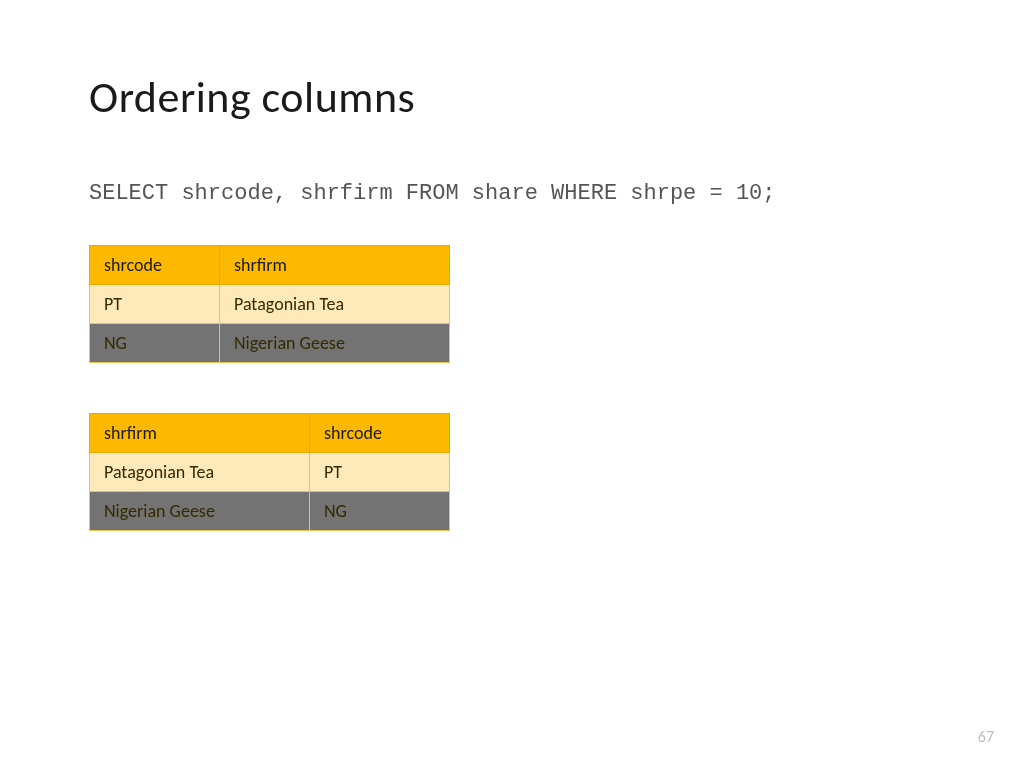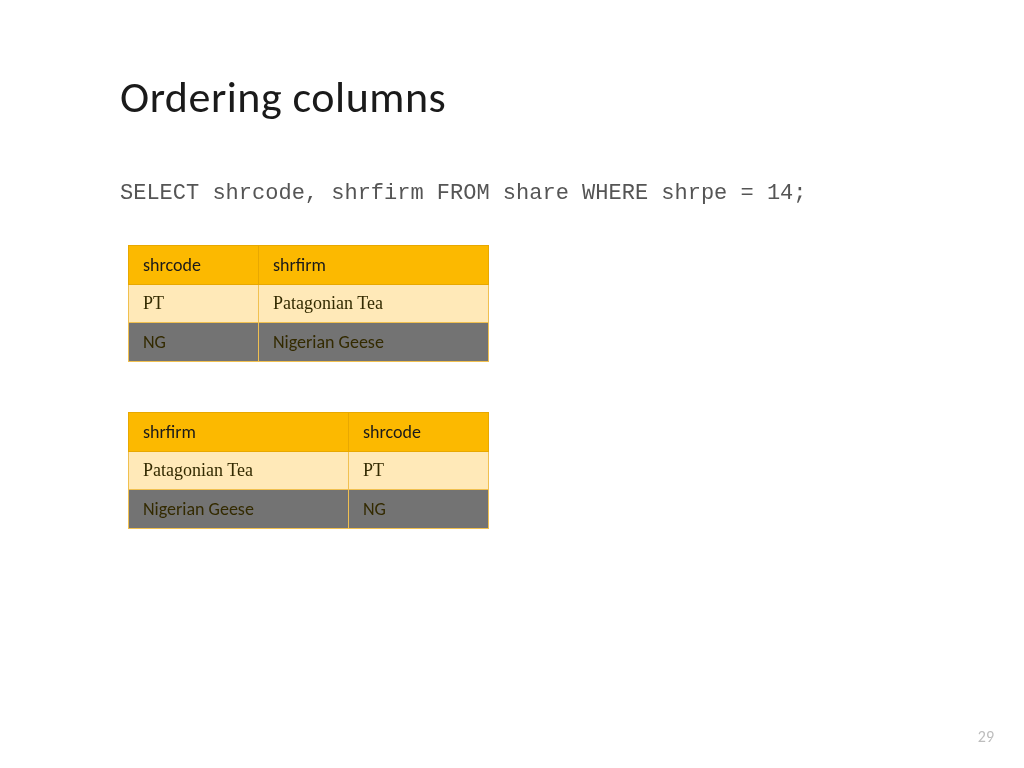--- a/index.html
+++ b/index.html
@@ -6,57 +6,56 @@
     body {
       width: 1024px;
       height: 768px;
       background: #fff;
       font-family: "Segoe UI", Calibri, Arial, sans-serif;
       color: #222;
       position: relative;
       overflow: hidden;
     }
     .slide {
-      padding: 70px 80px 0 120px;
+      padding: 70px 80px 0 89px;
     }
     .title {
       font-size: 44px;
       font-weight: 400;
       color: #1a1a1a;
       margin-bottom: 55px;
       letter-spacing: 0.5px;
     }
     .sql {
       font-family: "Courier New", Courier, monospace;
       font-size: 22px;
       color: #555;
       margin-bottom: 35px;
       white-space: pre;
       line-height: 1.4;
     }
     .tbl {
       border-collapse: collapse;
       margin-bottom: 50px;
       font-size: 18px;
-      margin-left: 8px;
     }
     .tbl th {
       text-align: left;
       font-weight: 400;
       background: #fcb900;
       color: #1a1a1a;
       padding: 8px 14px;
       border: 1px solid #e8a800;
     }
     .tbl td {
       padding: 8px 14px;
       border: 1px solid #f0c050;
       color: #332a00;
     }
-    .tbl tr.row-light td { background: #ffe9b8; font-family: Liberation Serif, serif; }
+    .tbl tr.row-light td { background: #ffe9b8; }
     .tbl tr.row-dark  td { background: #737373; }
 
     .tbl.t1 th:first-child, .tbl.t1 td:first-child { width: 130px; }
     .tbl.t1 th:last-child,  .tbl.t1 td:last-child  { width: 230px; }
 
     .tbl.t2 th:first-child, .tbl.t2 td:first-child { width: 220px; }
     .tbl.t2 th:last-child,  .tbl.t2 td:last-child  { width: 140px; }
 
     .page-number {
       position: absolute;
@@ -65,21 +64,21 @@
       font-size: 16px;
       color: #bdbdbd;
     }
   </style>
 </head>
 <body>
 
 <div class="slide">
   <h1 class="title">Ordering columns</h1>
 
-  <div class="sql">SELECT shrcode, shrfirm FROM share WHERE shrpe = 14;</div>
+  <div class="sql">SELECT shrcode, shrfirm FROM share WHERE shrpe = 10;</div>
 
   <table class="tbl t1">
     <thead>
       <tr>
         <th>shrcode</th>
         <th>shrfirm</th>
       </tr>
     </thead>
     <tbody>
       <tr class="row-light">
@@ -107,13 +106,13 @@
         <td>PT</td>
       </tr>
       <tr class="row-dark">
         <td>Nigerian Geese</td>
         <td>NG</td>
       </tr>
     </tbody>
   </table>
 </div>
 
-<div class="page-number">29</div>
+<div class="page-number">67</div>
 
 </body></html>

